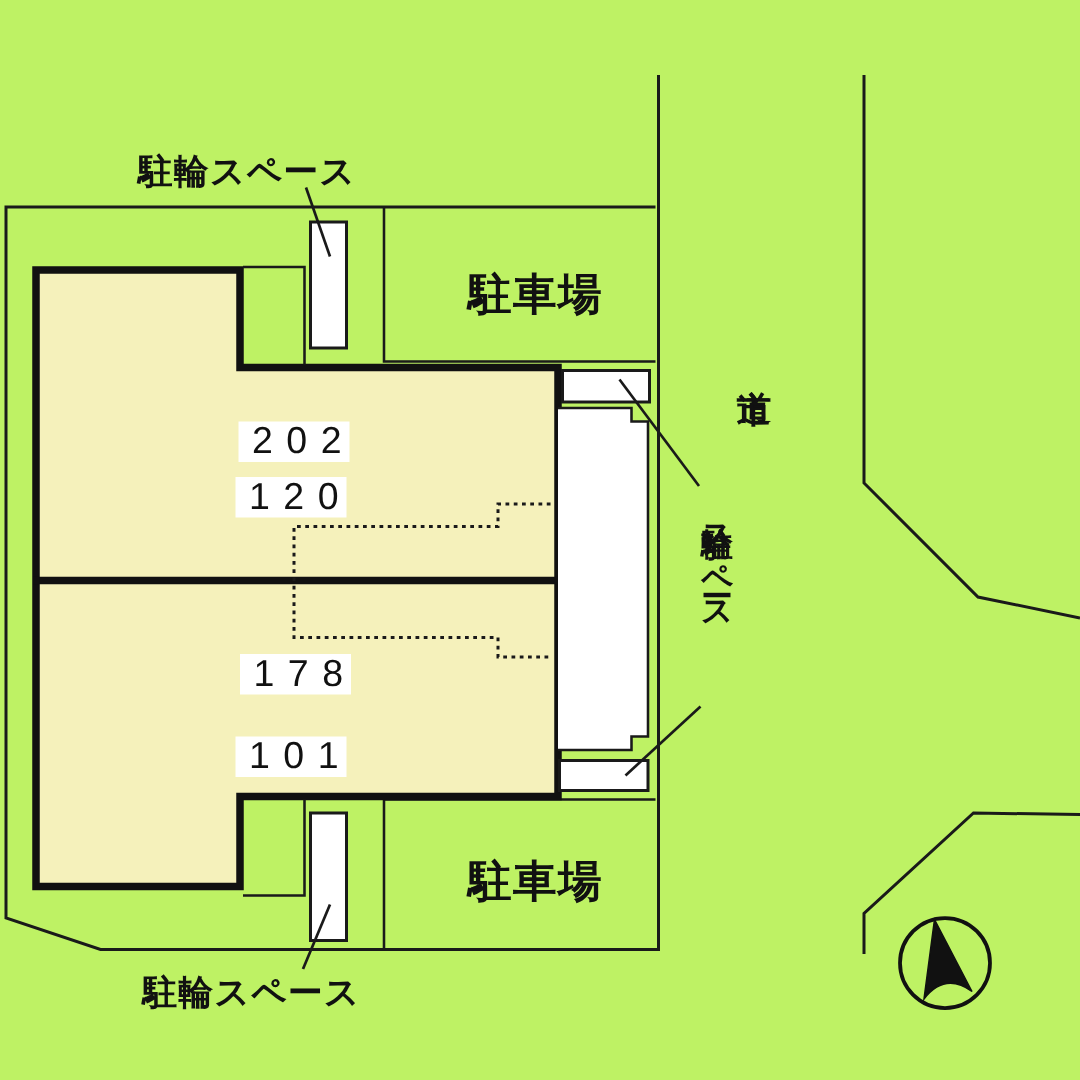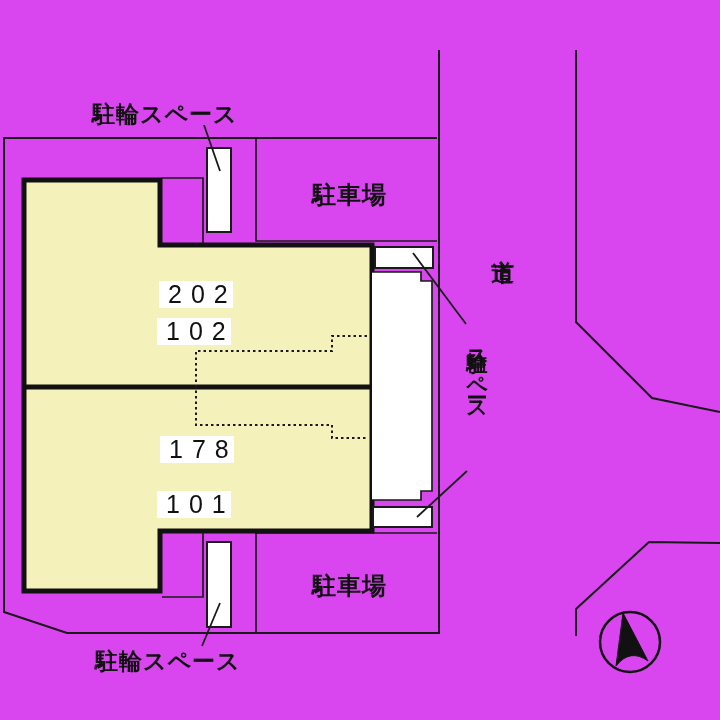--- a/index.html
+++ b/index.html
@@ -1,32 +1,32 @@
 <!DOCTYPE html>
 <html><head>
 <meta charset="utf-8">
 <style>
   html,body{margin:0;padding:0;background:#ffffff;}
   .plan{
     position:relative;
     width:720px;height:720px;
-    background:#d946ef;
+    background:#bef264;
     font-family:"Liberation Sans","DejaVu Sans",sans-serif;
     overflow:hidden;
   }
   .plan svg{position:absolute;left:0;top:0;}
   .lbl{
     position:absolute;
     color:#111;
     white-space:nowrap;
     line-height:1.05;
     font-weight:600;
   }
   .lbl-h{font-size:23px;letter-spacing:1px;}
-  .lbl-park{font-size:24px;letter-spacing:1px;font-weight:600;}
+  .lbl-park{font-size:29px;letter-spacing:1px;font-weight:600;}
   .lbl-v{
     writing-mode:vertical-rl;
     text-orientation:mixed;
     font-size:22px;
     letter-spacing:2px;
   }
   .room-label{
     position:absolute;
     width:74px;height:27px;
     background:#ffffff;
@@ -86,21 +86,21 @@
 
   <div class="lbl lbl-h" style="left:92px;top:102px;">駐輪スペース</div>
 
   <div class="lbl lbl-park" style="left:312px;top:182px;">駐車場</div>
 
   <div class="lbl lbl-v" style="left:491px;top:241px;font-size:23px;letter-spacing:1px;">市道</div>
 
   <div class="lbl lbl-v" style="left:466px;top:334px;letter-spacing:1px;font-size:21px;">駐輪スペース</div>
 
   <div class="room-label" style="left:159px;top:281px;">202</div>
-  <div class="room-label" style="left:157px;top:318px;">102</div>
+  <div class="room-label" style="left:157px;top:318px;">120</div>
   <div class="room-label" style="left:160px;top:436px;">178</div>
   <div class="room-label" style="left:157px;top:475px;margin-top:16px;">101</div>
 
   <div class="lbl lbl-park" style="left:312px;top:573px;">駐車場</div>
 
   <div class="lbl lbl-h" style="left:95px;top:649px;">駐輪スペース</div>
 
 </div>
 
 </body></html>

